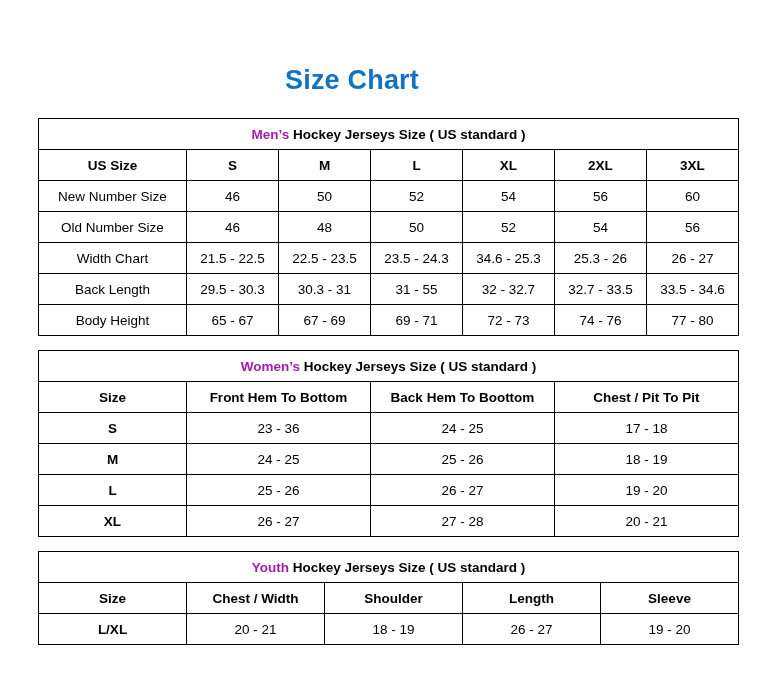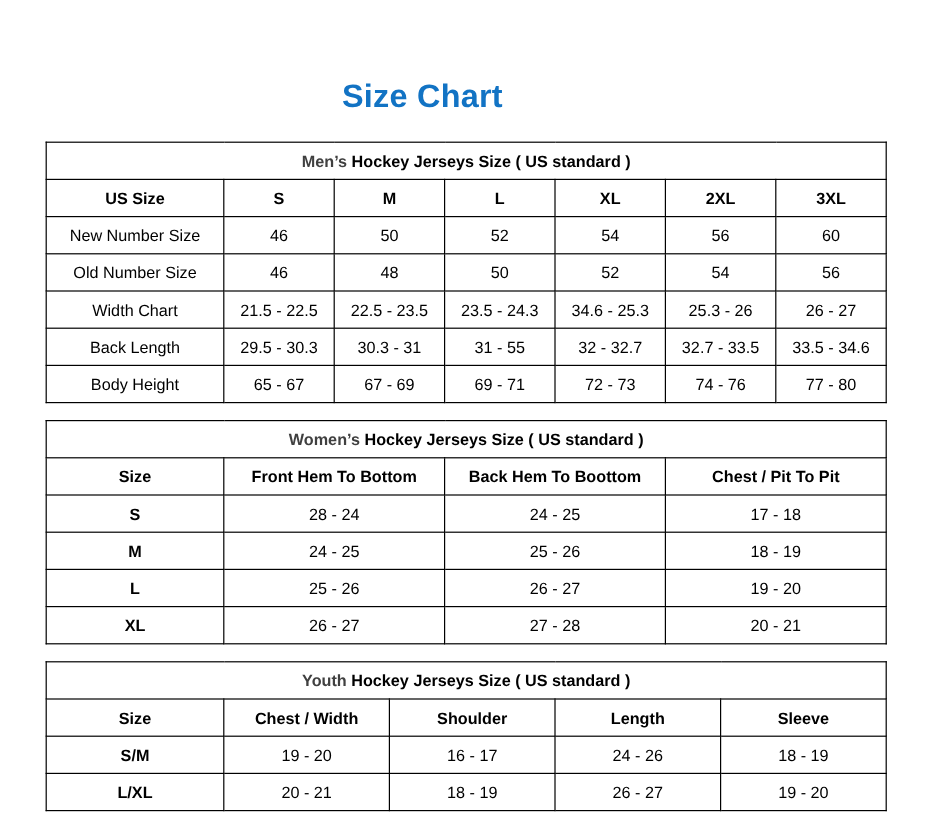--- a/index.html
+++ b/index.html
@@ -47,21 +47,21 @@
     vertical-align: middle;
     background: #ffffff;
   }
   td.section {
     background: #ffff00;
     font-weight: bold;
     font-size: 14.5px;
     height: 30px;
   }
   td.section .accent {
-    color: #404040;
+    color: #a21caf;
   }
   td.head {
     font-weight: bold;
     margin-top: 20px;
   }
   td.rowlabel {
     font-weight: normal;
   }
   td.rowlabel-b {
     font-weight: bold;
@@ -163,21 +163,21 @@
         </td>
       </tr>
       <tr>
         <td class="head">Size</td>
         <td class="head">Front Hem To Bottom</td>
         <td class="head">Back Hem To Boottom</td>
         <td class="head">Chest / Pit To Pit</td>
       </tr>
       <tr>
         <td class="rowlabel-b">S</td>
-        <td>28 - 24</td>
+        <td>23 - 36</td>
         <td>24 - 25</td>
         <td>17 - 18</td>
       </tr>
       <tr>
         <td class="rowlabel-b">M</td>
         <td>24 - 25</td>
         <td>25 - 26</td>
         <td>18 - 19</td>
       </tr>
       <tr>
@@ -210,27 +210,20 @@
         </td>
       </tr>
       <tr>
         <td class="head">Size</td>
         <td class="head">Chest / Width</td>
         <td class="head">Shoulder</td>
         <td class="head">Length</td>
         <td class="head">Sleeve</td>
       </tr>
       <tr>
-        <td class="rowlabel-b">S/M</td>
-        <td>19 - 20</td>
-        <td>16 - 17</td>
-        <td>24 - 26</td>
-        <td>18 - 19</td>
-      </tr>
-      <tr>
         <td class="rowlabel-b">L/XL</td>
         <td>20 - 21</td>
         <td>18 - 19</td>
         <td>26 - 27</td>
         <td>19 - 20</td>
       </tr>
     </tbody>
       </table>
 
   </div>

